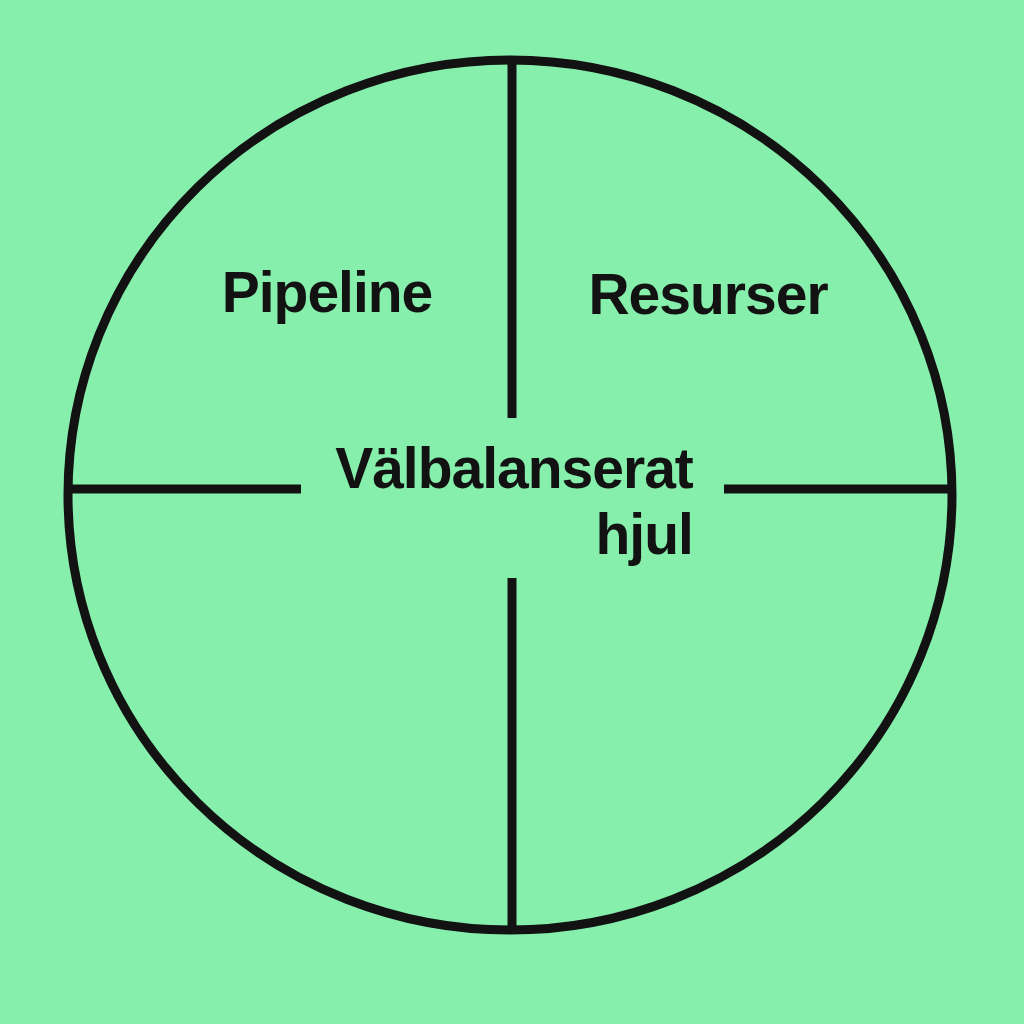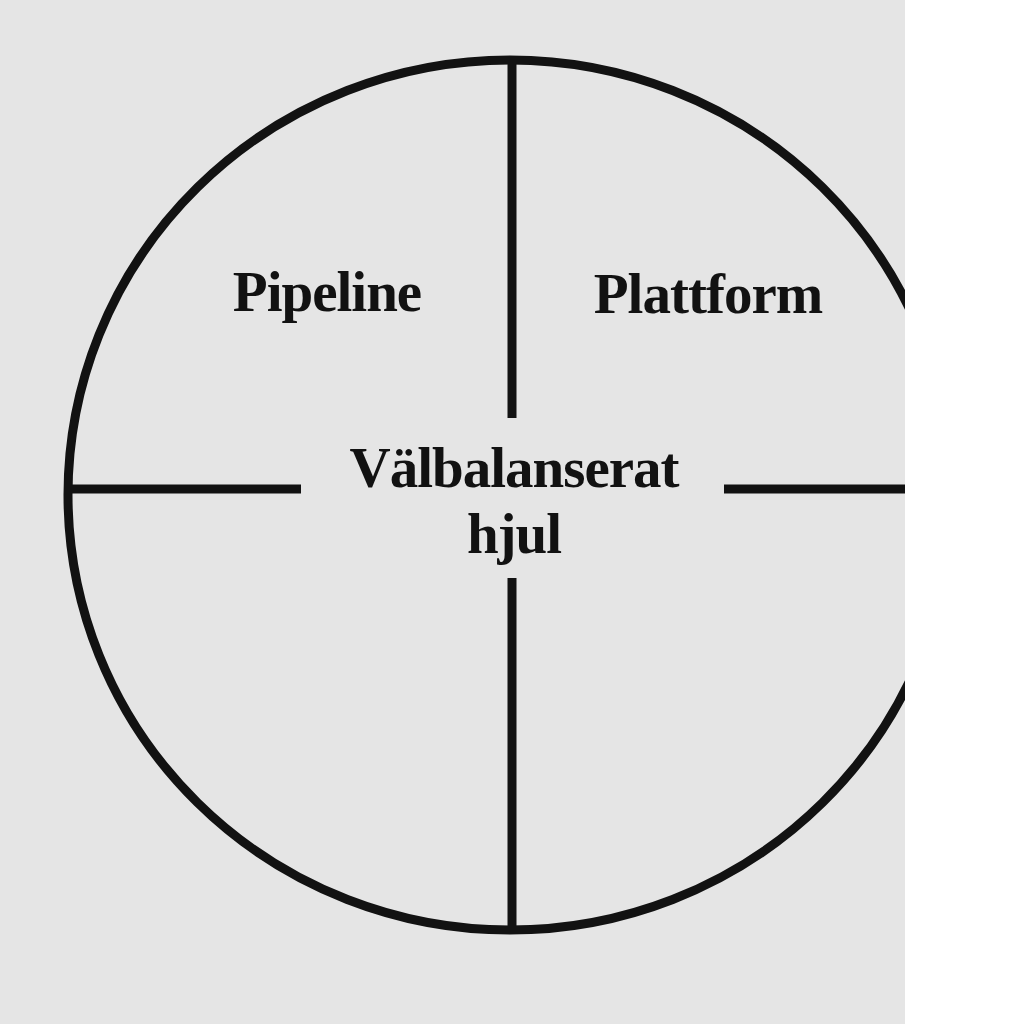--- a/index.html
+++ b/index.html
@@ -2,25 +2,25 @@
 <html><head>
 <meta charset="utf-8">
 <style>
   html, body {
     margin: 0;
     padding: 0;
     background: #ffffff;
   }
   .canvas {
     position: relative;
-    width: 905px;
+    width: 1024px;
     height: 1024px;
-    background: #e5e5e5;
+    background: #86efac;
     overflow: hidden;
-    font-family: Liberation Serif, serif;
+    font-family: Liberation Sans, sans-serif;
   }
   .wheel-svg {
     position: absolute;
     left: 0;
     top: 0;
     width: 1024px;
     height: 1024px;
   }
   .wheel-svg .stroke {
     stroke: #121212;
@@ -34,40 +34,40 @@
     color: #121212;
     font-weight: 700;
     font-size: 57px;
     letter-spacing: -1px;
     line-height: 66px;
     text-align: center;
     white-space: nowrap;
   }
   .label-pipeline   { left: 327px; top: 292px; }
   .label-resurser   { left: 708px; top: 294px; }
-  .label-center     { left: 514px; top: 501px; }
+  .label-center     { left: 514px; top: 501px; text-align: right; }
   .label-ledningens { left: 336px; top: 690px; }
   .label-plattform  { left: 695px; top: 658px; }
 </style>
 </head>
 <body>
 
 <div class="canvas">
 
   <svg class="wheel-svg" viewBox="0 0 1024 1024">
     <ellipse class="stroke" cx="510" cy="495" rx="442" ry="435"></ellipse>
     <line class="stroke" x1="512" y1="62" x2="512" y2="418"></line>
     <line class="stroke" x1="512" y1="578" x2="512" y2="928"></line>
     <line class="stroke" x1="70" y1="489" x2="301" y2="489"></line>
     <line class="stroke" x1="724" y1="489" x2="950" y2="489"></line>
   </svg>
 
   <div class="label label-pipeline">Pipeline</div>
 
-  <div class="label label-resurser">Plattform</div>
+  <div class="label label-resurser">Resurser</div>
 
   <div class="label label-center">
     <div>Välbalanserat</div>
     <div>hjul</div>
   </div>
 
   <div class="label label-ledningens">
   </div>
 
 

